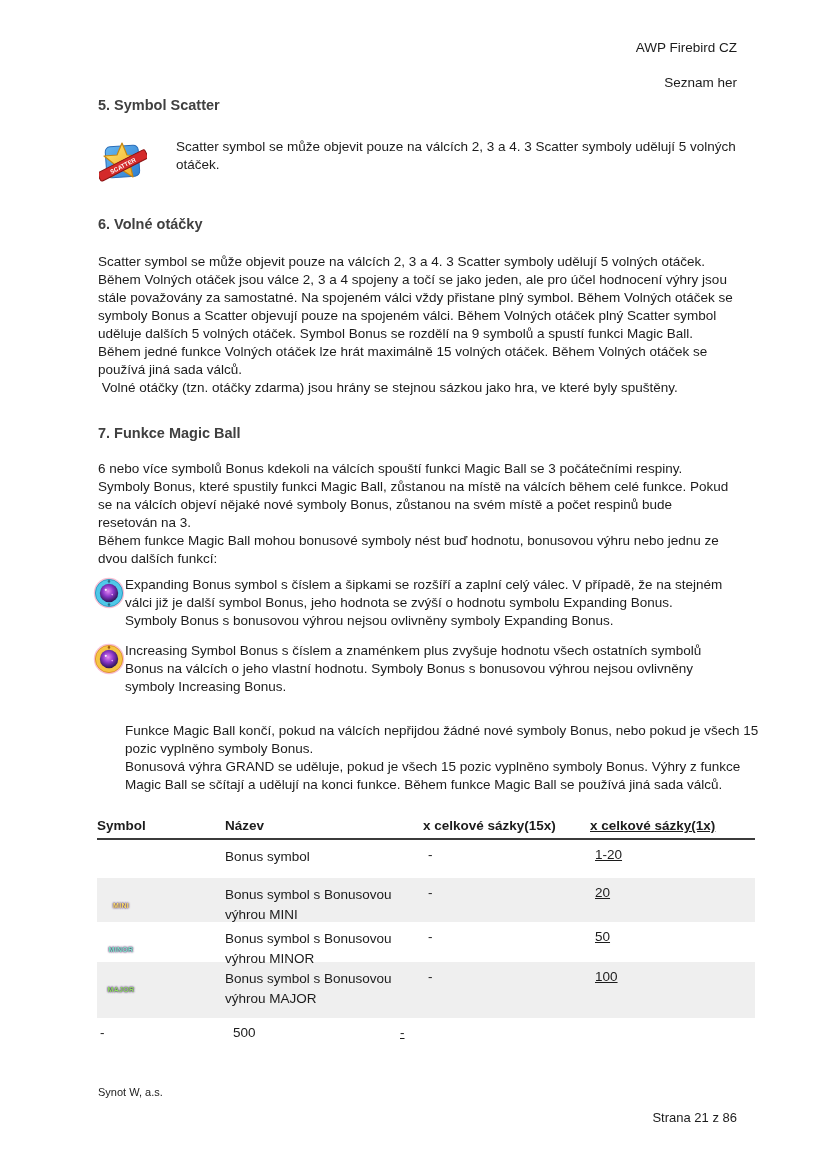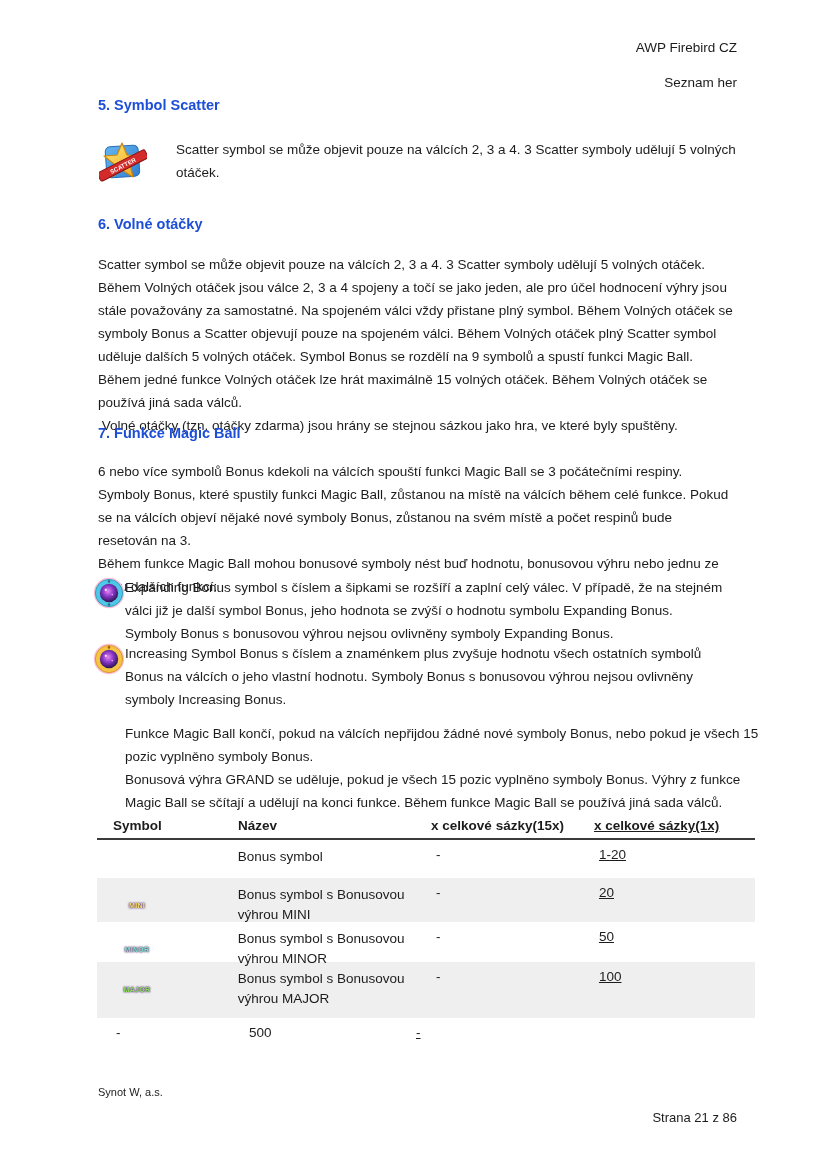--- a/index.html
+++ b/index.html
@@ -4,42 +4,42 @@
 <style>
   html,body{margin:0;padding:0;background:#ffffff;}
   .page{position:relative;width:827px;height:1170px;background:#ffffff;overflow:hidden;
         font-family:"Liberation Sans",sans-serif;color:#1c1c1c;}
 
   
   .doc-header{position:absolute;top:28px;right:90px;text-align:right;font-size:13.5px;line-height:15px;margin-top:12px;}
   .doc-header .sub{margin-top:20px;}
 
   
-  .sec-h{position:absolute;left:98px;color:#1d4ed8;font-weight:700;font-size:14.5px;white-space:pre;}
+  .sec-h{position:absolute;left:98px;color:#404040;font-weight:700;font-size:14.5px;white-space:pre;}
   #h5{top:97px;} #h6{top:216px;} #h7{top:425px;}
 
   
-  .para{position:absolute;left:98px;font-size:13.5px;line-height:23px;white-space:pre;}
+  .para{position:absolute;left:98px;font-size:13.5px;line-height:18px;white-space:pre;}
   #scatter-text{left:176px;top:138px;}
   #p6{top:253px;}
   #p7a{top:460px;}
   #b1-text{left:125px;top:576px;}
   #b2-text{left:125px;top:642px;}
   #p7b{top:722px;margin-left:27px;}
 
   
   .abs-icon{position:absolute;}
   #scatter-icon{left:99px;top:140px;width:48px;height:44px;}
   #orb-exp{left:93px;top:577px;width:32px;height:32px;}
   #orb-inc{left:93px;top:643px;width:32px;height:32px;}
 
   
   .paytable{position:absolute;left:97px;top:818px;width:658px;font-size:13.5px;}
   .thead{display:flex;font-weight:700;padding-bottom:5px;border-bottom:2.5px solid #3b3b3b;}
-  .c1{width:128px;margin-left:16px;} .c2{width:198px;} .c3{width:167px;} .c4{width:165px;text-decoration:underline;}
+  .c1{width:128px;} .c2{width:198px;} .c3{width:167px;} .c4{width:165px;text-decoration:underline;}
   .trow{display:flex;align-items:flex-start;}
   .trow:nth-child(odd){background:#efefef;}
   .trow .cell{padding-top:7px;}
   .trow .c2 .wrapbox{display:inline-block;width:176px;white-space:normal;line-height:20px;}
   .trow .c3,.trow .c4{padding-left:5px;box-sizing:border-box;}
   .r1{height:38px;} .r2{height:44px;} .r3{height:40px;} .r4{height:56px;} .r5{height:26px;}
   .sym-wrap{position:relative;width:42px;height:42px;margin-left:3px;z-index:5;}
   .sym-wrap svg{position:absolute;inset:0;}
   .orb-label{position:absolute;left:0;top:17px;width:42px;text-align:center;
              font-size:7px;font-weight:700;letter-spacing:.3px;color:#ffe06a;

